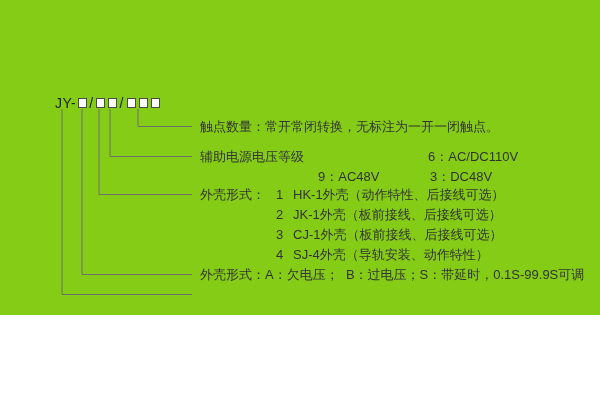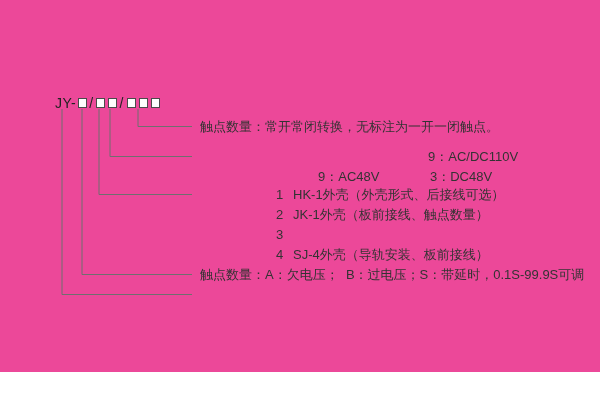--- a/index.html
+++ b/index.html
@@ -4,22 +4,22 @@
 <style>
   * { margin: 0; padding: 0; box-sizing: border-box; }
   html, body { width: 600px; height: 400px; }
   body {
     background: #ffffff;
     font-family: "Liberation Sans", "DejaVu Sans", sans-serif;
   }
   .page {
     position: relative;
     width: 600px;
-    height: 372px;
-    background: #ec4899;
+    height: 315px;
+    background: #84cc16;
     overflow: hidden;
     color: #333333;
     font-size: 13px;
   }
   .connectors {
     position: absolute;
     left: 0; top: 0;
     width: 600px; height: 400px;
   }
   .connectors polyline {
@@ -86,45 +86,48 @@
     <span class="box"></span>
     <span class="box"></span>
     <span class="box"></span>
   </div>
 
   <div class="row" style="top:119px">
     <span class="abs" style="left:196px">触点数量：常开常闭转换，无标注为一开一闭触点。</span>
   </div>
 
   <div class="row" style="top:149px">
-    <span class="abs" style="left:424px">9：AC/DC110V</span>
+    <span class="abs" style="left:196px">辅助电源电压等级</span>
+    <span class="abs" style="left:424px">6：AC/DC110V</span>
   </div>
 
   <div class="row" style="top:169px">
     <span class="abs" style="left:314px">9：AC48V</span>
     <span class="abs" style="left:426px">3：DC48V</span>
   </div>
 
   <div class="row" style="top:187px">
+    <span class="abs" style="left:196px">外壳形式：</span>
     <span class="abs" style="left:272px">1</span>
-    <span class="abs" style="left:289px">HK-1外壳（外壳形式、后接线可选）</span>
+    <span class="abs" style="left:289px">HK-1外壳（动作特性、后接线可选）</span>
   </div>
 
   <div class="row" style="top:207px">
     <span class="abs" style="left:272px">2</span>
-    <span class="abs" style="left:289px">JK-1外壳（板前接线、触点数量）</span>
+    <span class="abs" style="left:289px">JK-1外壳（板前接线、后接线可选）</span>
   </div>
 
   <div class="row" style="top:227px">
     <span class="abs" style="left:272px">3</span>
+    <span class="abs" style="left:289px">CJ-1外壳（板前接线、后接线可选）</span>
   </div>
 
   <div class="row" style="top:247px">
     <span class="abs" style="left:272px">4</span>
-    <span class="abs" style="left:289px">SJ-4外壳（导轨安装、板前接线）</span>
+    <span class="abs" style="left:289px">SJ-4外壳（导轨安装、动作特性）</span>
   </div>
 
   <div class="row" style="top:267px">
-    <span class="abs" style="left:196px">触点数量：A：欠电压；  B：过电压；S：带延时，0.1S-99.9S可调</span>
+    <span class="abs" style="left:196px">外壳形式：A：欠电压；  B：过电压；S：带延时，0.1S-99.9S可调</span>
   </div>
 
 
 </div>
 
 </body></html>

